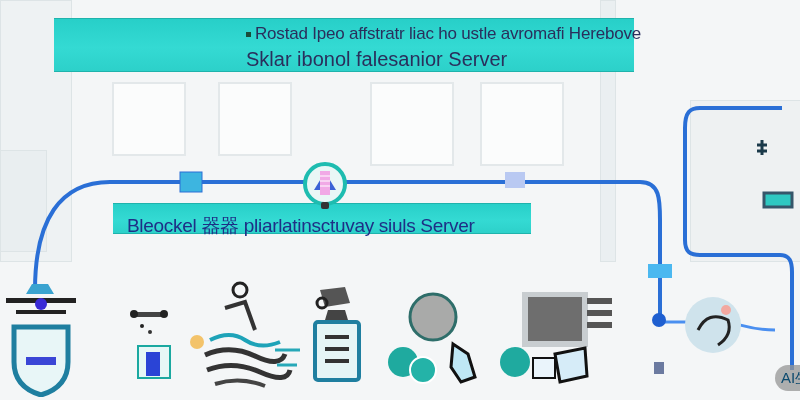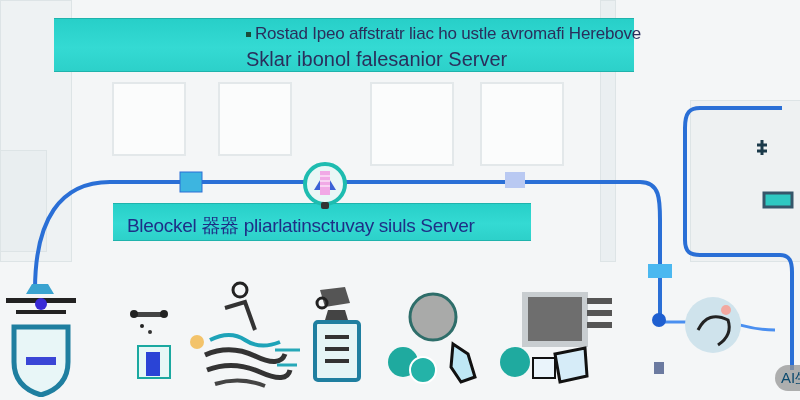--- a/index.html
+++ b/index.html
@@ -6,21 +6,21 @@
   body { width:800px; height:400px; overflow:hidden; position:relative;
          background:#f4f6f7; font-family:"Liberation Sans", sans-serif; }
   .bg-block { position:absolute; background:#e9eef0; border:1px solid #dde4e6; }
   .bg-window { position:absolute; background:#fbfcfc; border:2px solid #e3e8ea; }
   .banner { position:absolute; background:linear-gradient(180deg,#27cfc8 0%,#34dad3 55%,#2cd0c9 100%);
             box-shadow:0 1px 0 #1fb3ac inset, 0 -1px 0 #1fb3ac inset; }
   #banner-top { left:54px; top:18px; width:580px; height:54px; }
   #banner-top .line1 { position:absolute; left:192px; top:6px; font-size:17px; color:#2a2f5c; white-space:nowrap; letter-spacing:-0.2px; }
   #banner-top .line2 { position:absolute; left:192px; top:30px; font-size:20px; color:#2a2f5c; white-space:nowrap; }
   #banner-top .dot { display:inline-block; width:5px; height:5px; background:#1a4d3a; margin-right:4px; vertical-align:middle; }
-  #banner-mid { left:113px; top:203px; width:418px; height:38px; }
+  #banner-mid { left:113px; top:203px; width:418px; height:31px; }
   #banner-mid .label { position:absolute; left:14px; top:10px; font-size:19px; color:#1e2f86; white-space:nowrap; letter-spacing:-0.3px; }
   svg.pipes { position:absolute; left:0; top:0; }
   .icon { position:absolute; }
   .ai-badge { position:absolute; left:775px; top:365px; width:56px; height:26px; border-radius:13px;
               background:rgba(150,150,150,0.75); color:#0c4a6e; font-size:15px; line-height:26px; text-align:center; }
 </style>
 </head>
 <body>
 
 <div class="bg-block" style="left:0;top:0;width:70px;height:260px;background:#eef2f3;"></div>

